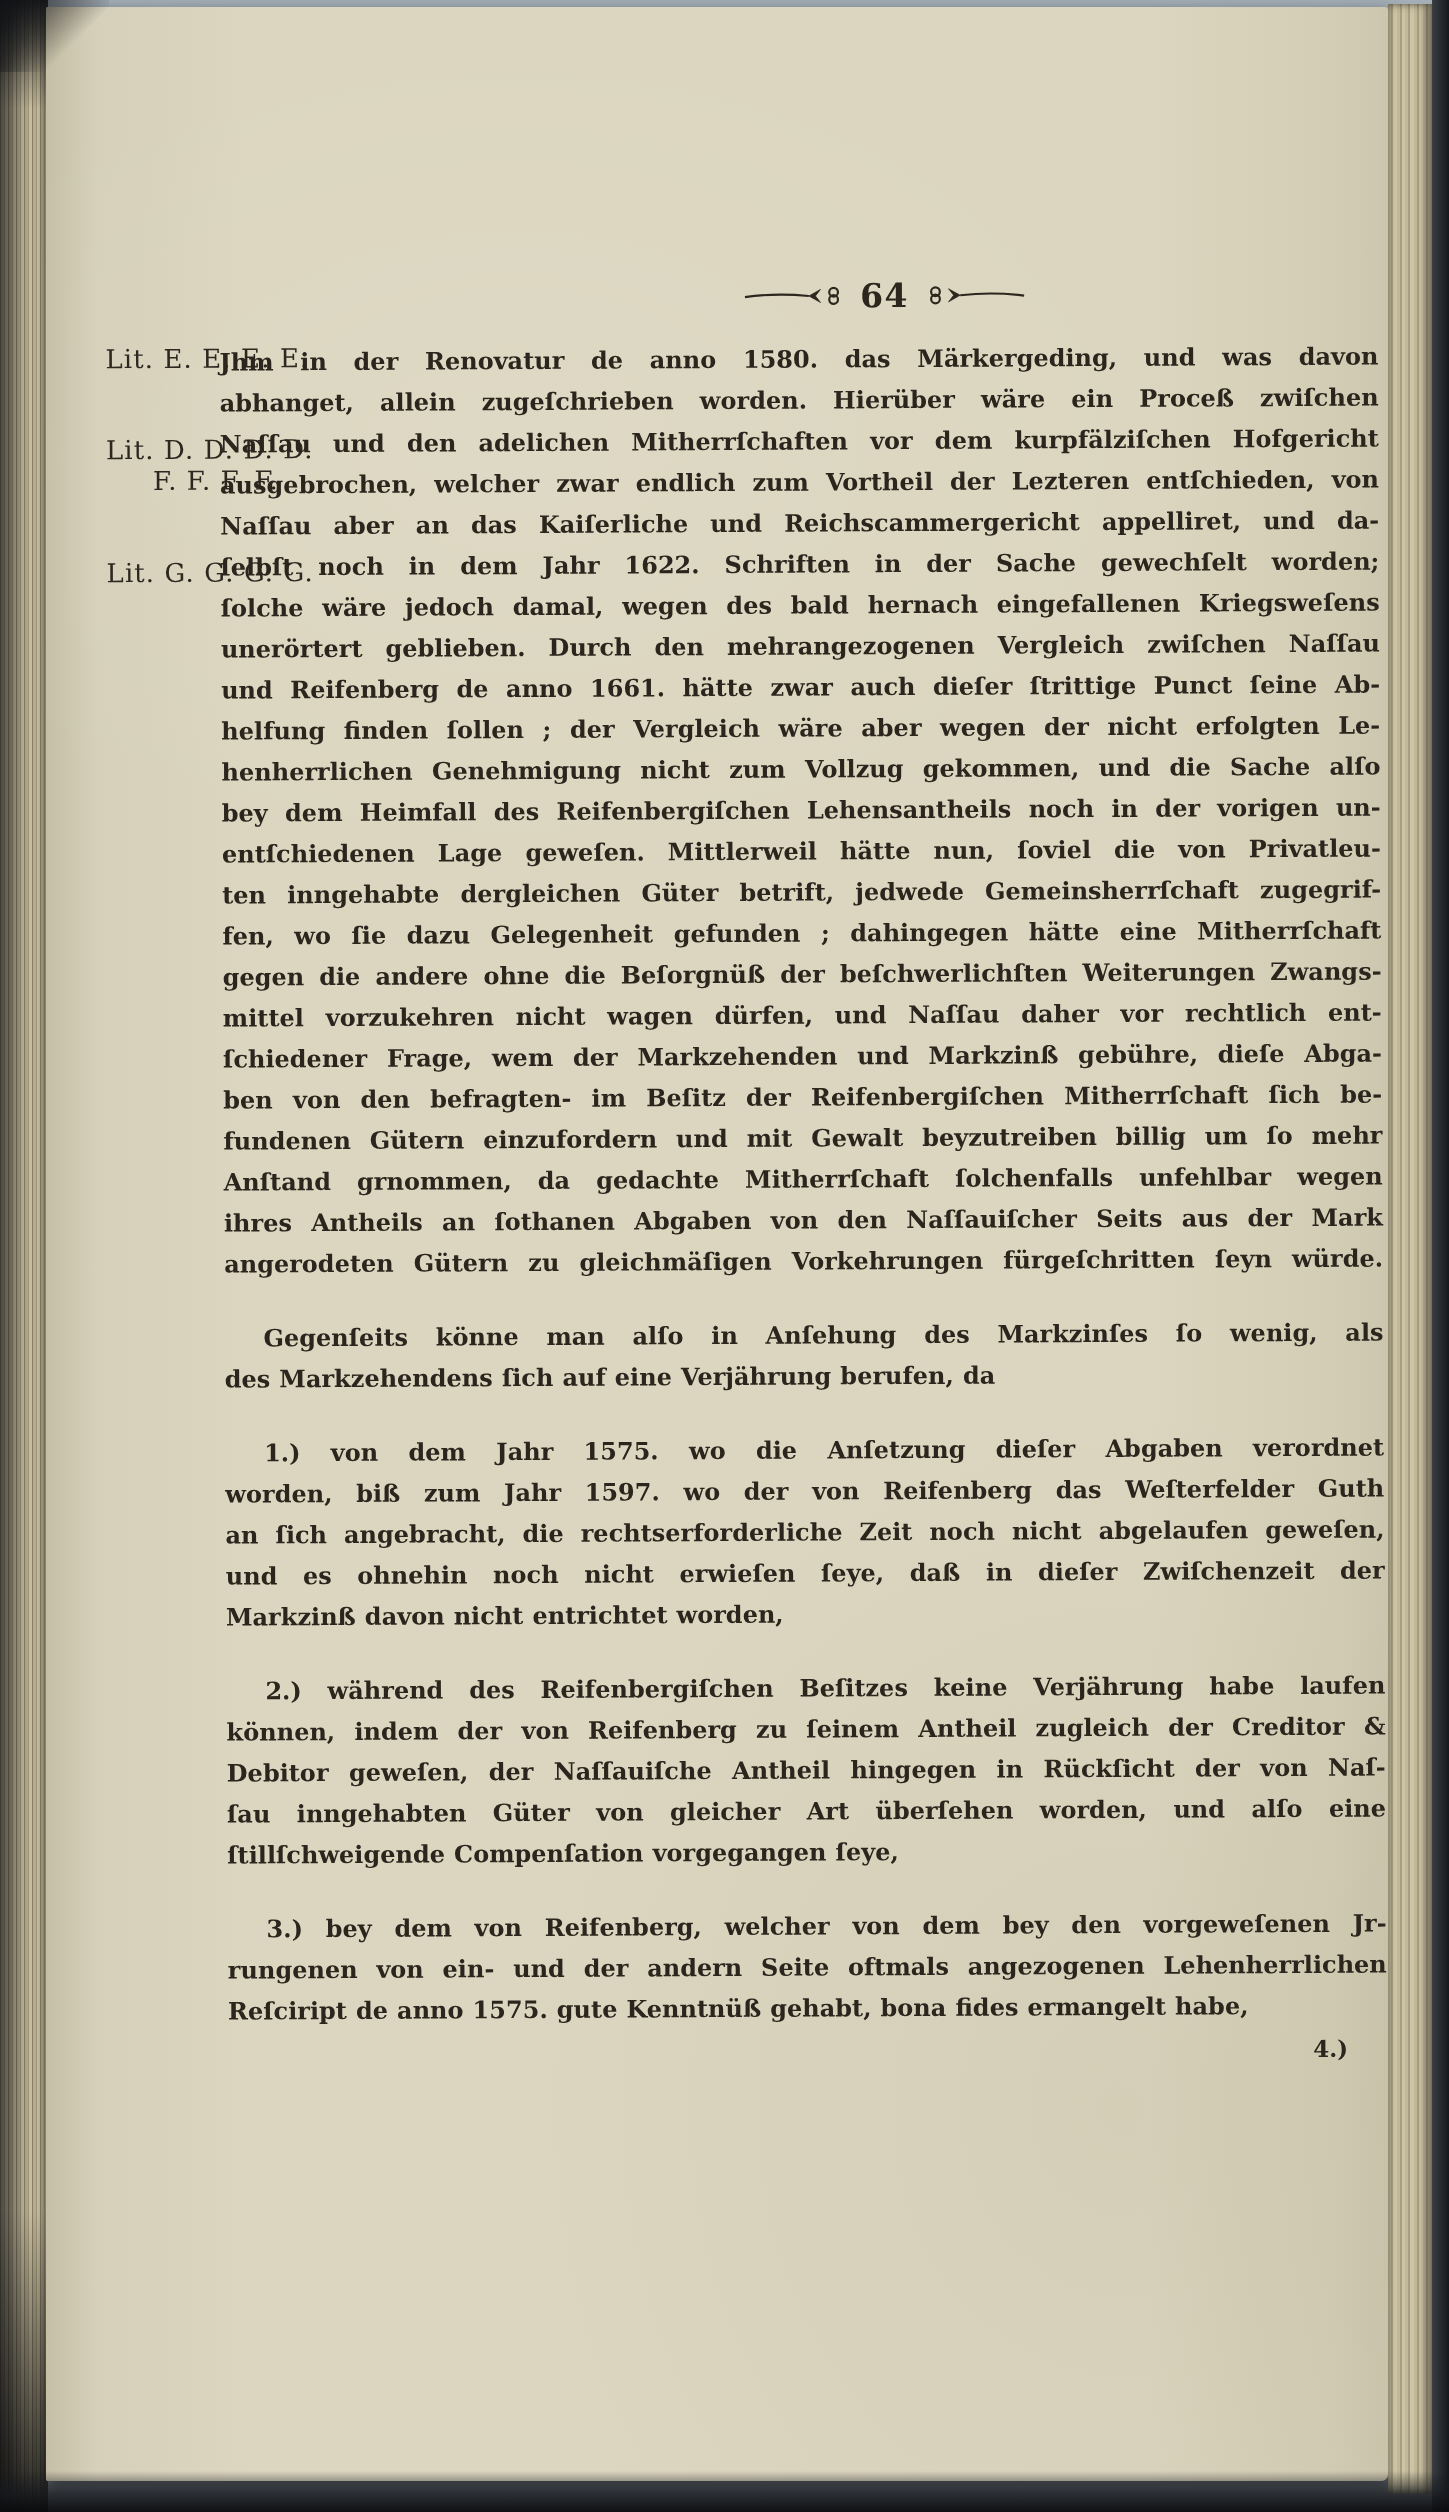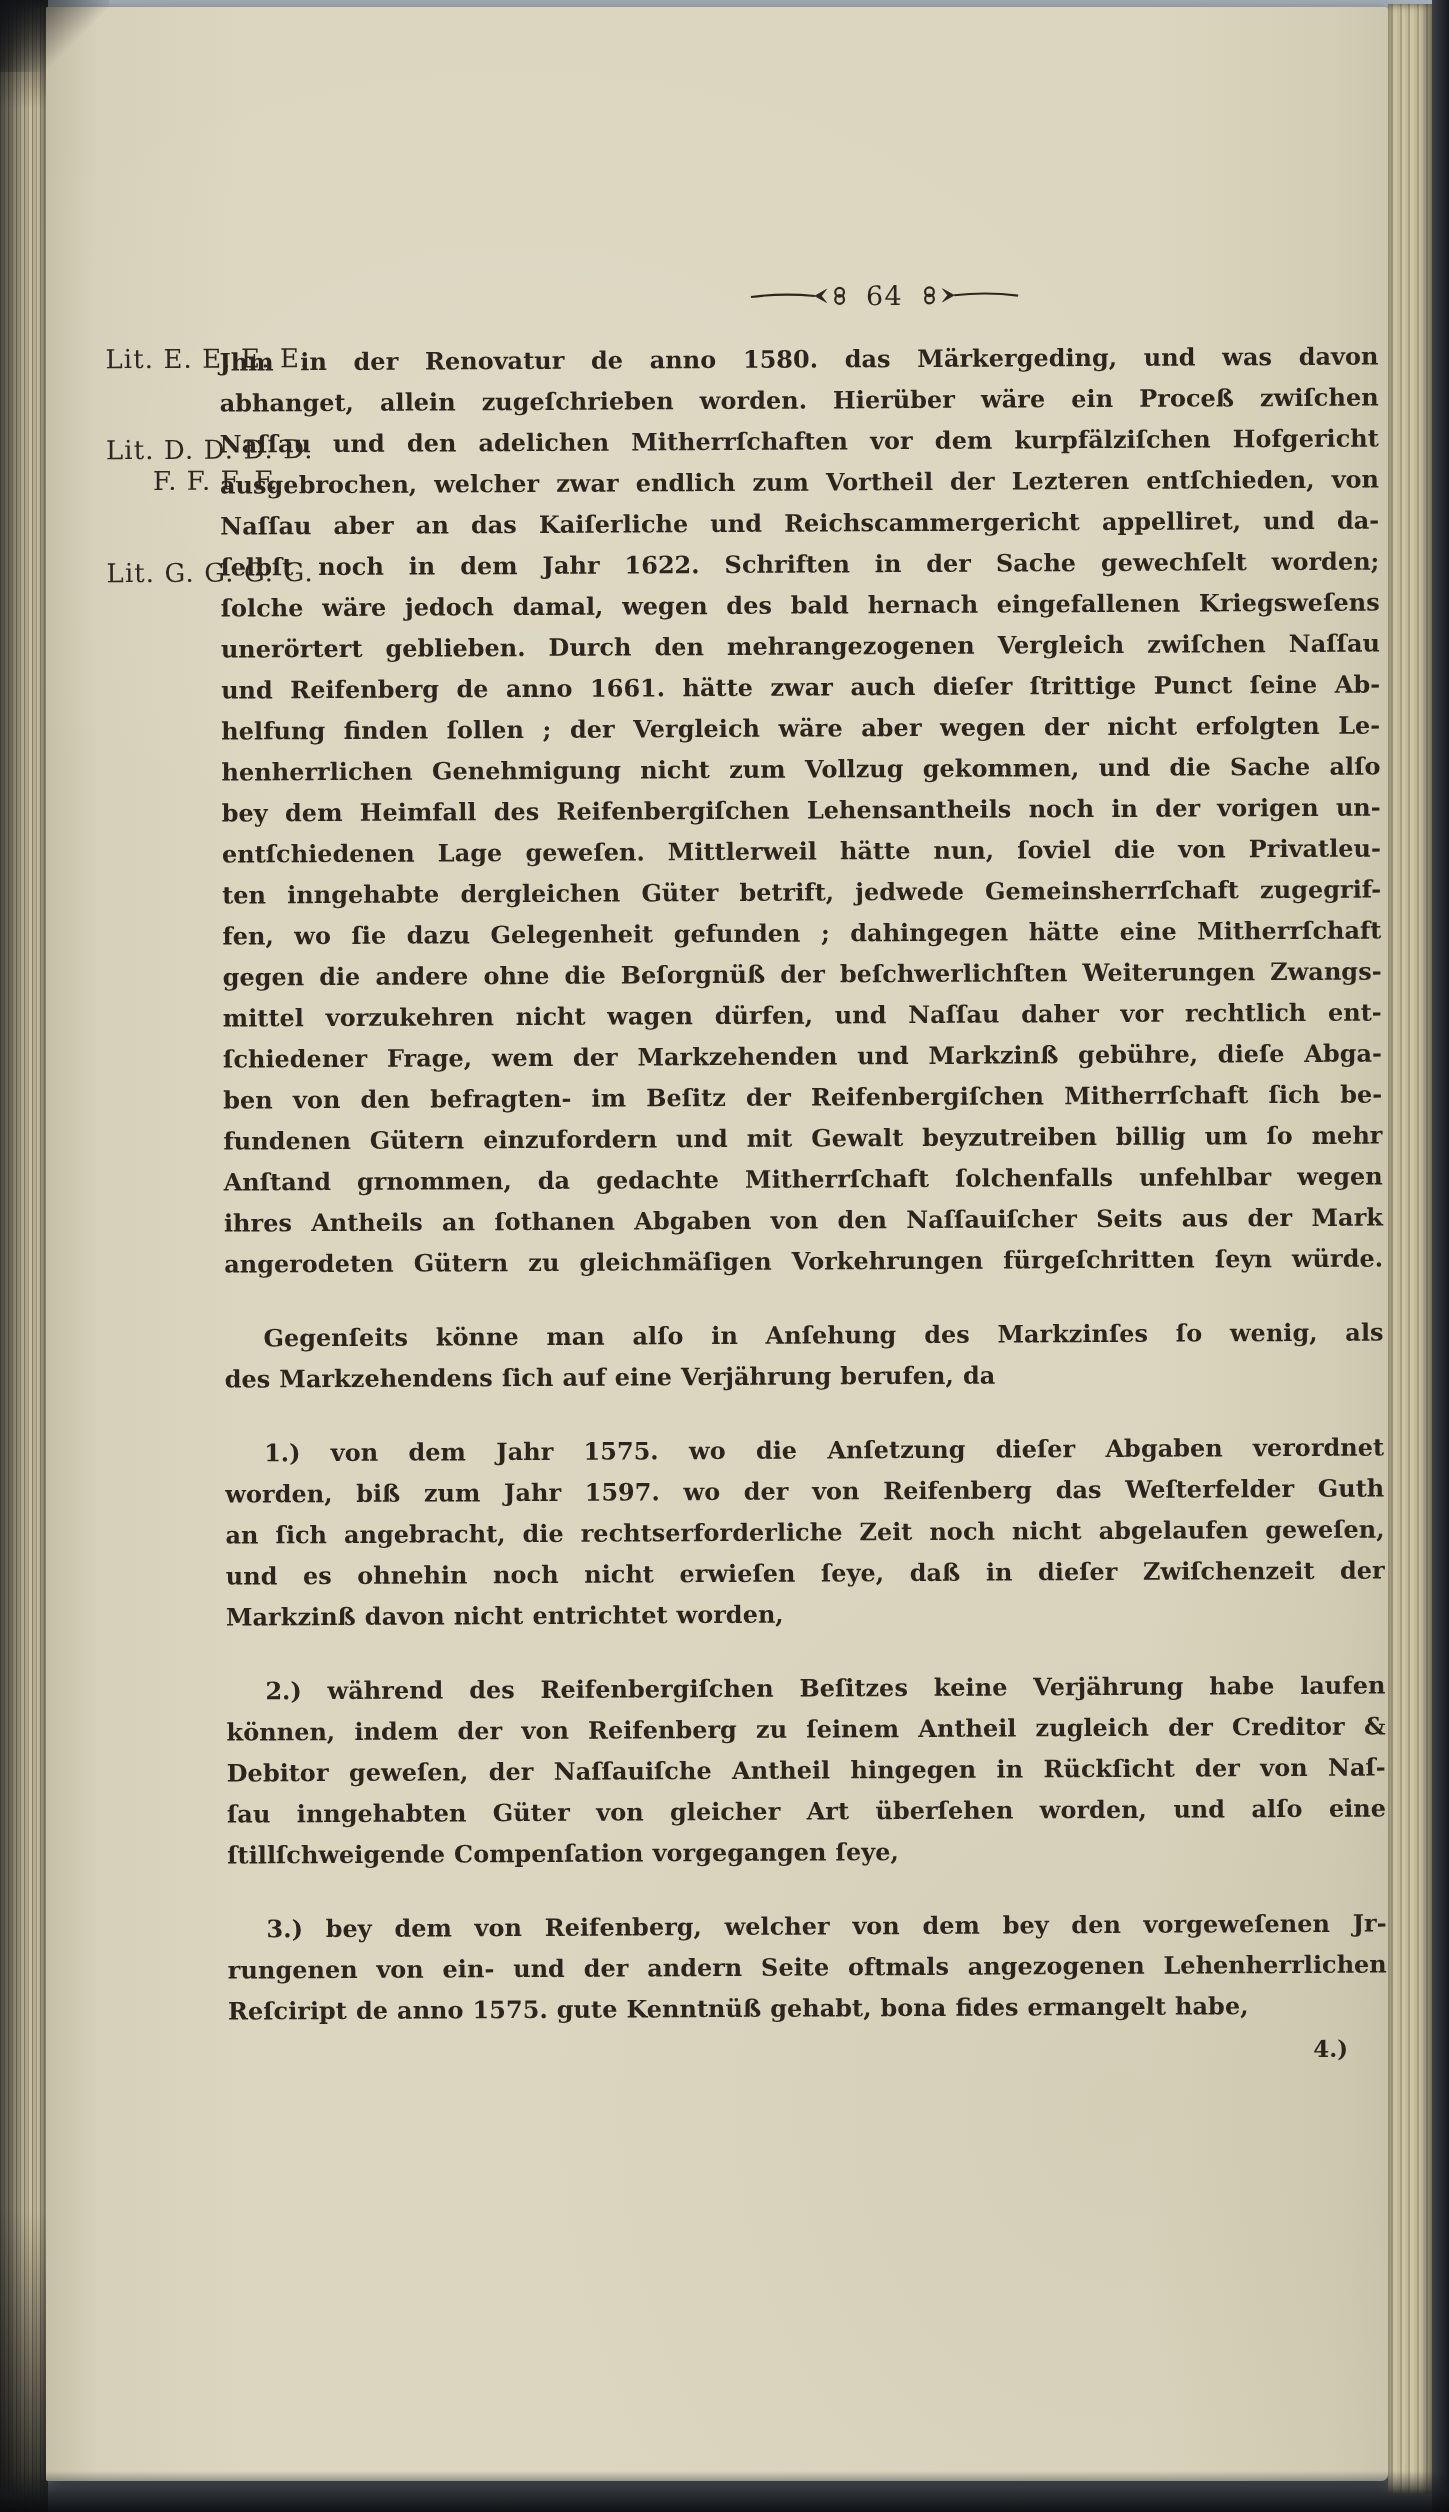--- a/index.html
+++ b/index.html
@@ -35,21 +35,21 @@
     border-radius: 1.4px 3.6px 6.5px 1.4px;
     box-shadow: 2.2px 5.8px 14.5px rgba(18,20,24,.55);
   }
   .page-inner { position:absolute; inset:0; transform: rotate(-0.3deg); color:#2c261e; }
 
   .page-header {
     position:absolute; left:178px; top:272px; width:1159px; height:35px;
     display:flex; justify-content:center; align-items:center; gap:8.7px;
     transform: translateX(86px);
   }
-  .pagenum { font-size:27px; font-weight:normal; letter-spacing:1.4px; color:#2c261e; }
+  .pagenum { font-size:33px; font-weight:bold; letter-spacing:1.4px; color:#2c261e; }
   .orn { display:block; }
   .orn path, .orn circle { stroke:#2c261e; }
   .orn.flip { transform: scaleX(-1); }
 
   .margin-note {
     position:absolute; left:64px; font-size:26px; letter-spacing:1.1px;
     color:#2d2720; white-space:nowrap;
   }
   .mn-0 { top:334px; }
   .mn-1 { top:425px; }

